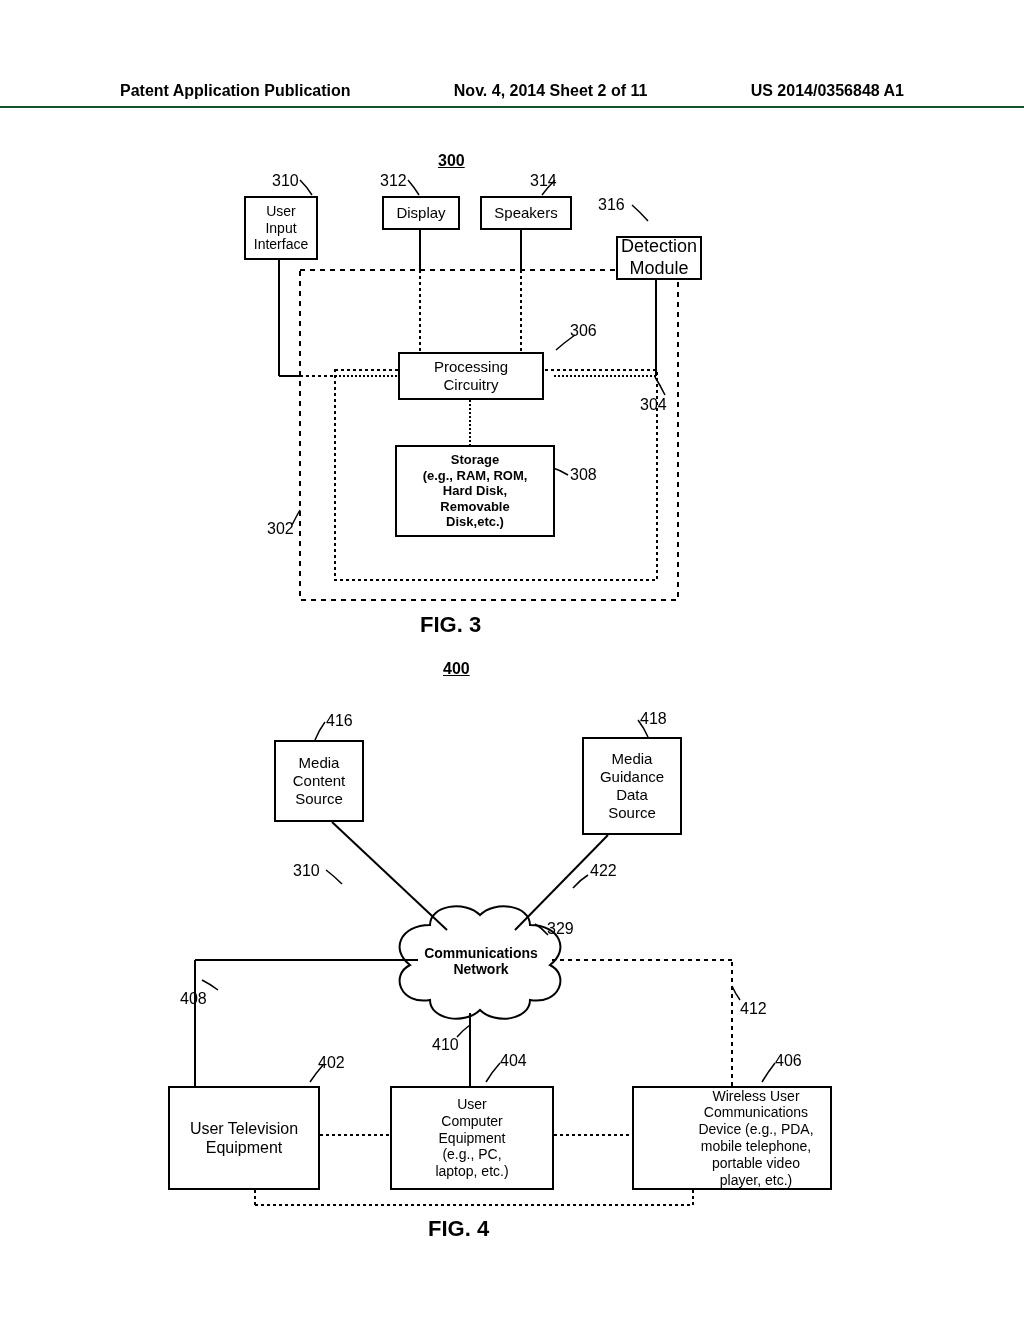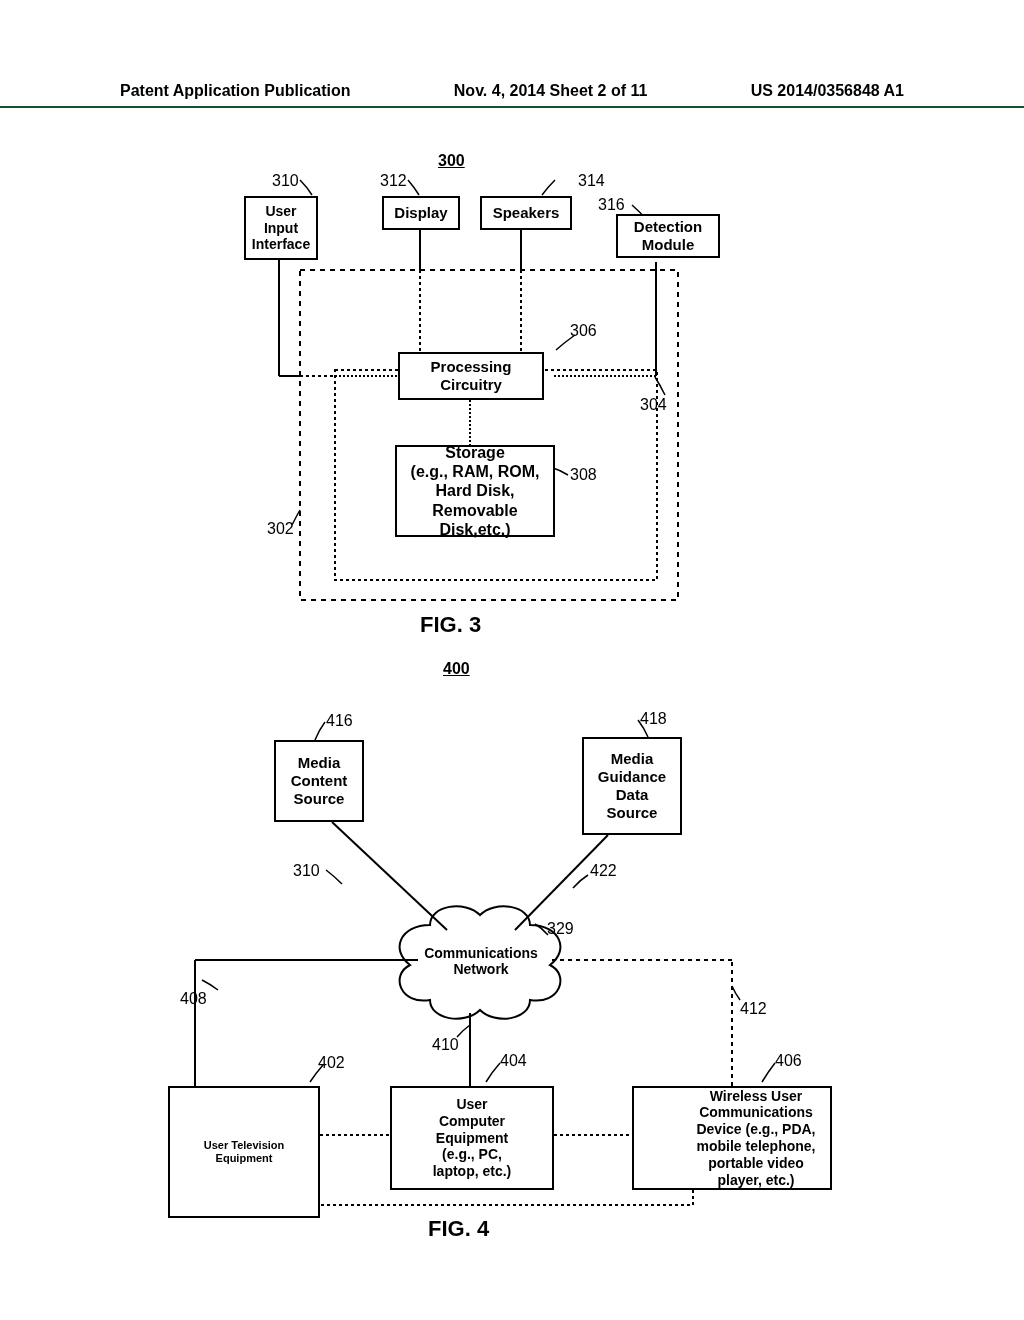--- a/index.html
+++ b/index.html
@@ -28,21 +28,21 @@
     top: 0;
     left: 0;
     width: 1024px;
     height: 1320px;
   }
   .box {
     position: absolute;
     border: 2px solid #000;
     background: #fff;
     text-align: center;
-    font-weight: bold;
+    font-weight: normal;
     display: flex;
     flex-direction: column;
     justify-content: center;
     align-items: center;
     line-height: 1.2;
     z-index: 5;
   }
   .label {
     position: absolute;
     font-size: 16px;
@@ -159,43 +159,43 @@
     <path d="M 323 1065 Q 316 1073 310 1082" fill="none" stroke="#000" stroke-width="1.5"></path>
     <path d="M 500 1063 Q 492 1072 486 1082" fill="none" stroke="#000" stroke-width="1.5"></path>
     <path d="M 775 1063 Q 768 1072 762 1082" fill="none" stroke="#000" stroke-width="1.5"></path>
   </svg>
 
   <div class="fig-ref" style="left:438px; top:152px;">300</div>
 
   <div class="box" style="left:244px; top:196px; width:74px; height:64px; font-size:14px;">User<br>Input<br>Interface</div>
   <div class="box" style="left:382px; top:196px; width:78px; height:34px; font-size:15px;">Display</div>
   <div class="box" style="left:480px; top:196px; width:92px; height:34px; font-size:15px;">Speakers</div>
-  <div class="box" style="left:616px; top:214px; width:104px; height:44px; font-size:15px;">Detection<br>Module</div>
+  <div class="box" style="left:616px; top:236px; width:86px; height:44px; font-size:18px;">Detection<br>Module</div>
   <div class="box" style="left:398px; top:352px; width:146px; height:48px; font-size:15px;">Processing<br>Circuitry</div>
-  <div class="box" style="left:395px; top:445px; width:160px; height:92px; font-size:16px; font-weight:bold;">Storage<br>(e.g., RAM, ROM,<br>Hard Disk,<br>Removable<br>Disk,etc.)</div>
+  <div class="box" style="left:395px; top:445px; width:160px; height:92px; font-size:13px; font-weight:bold;">Storage<br>(e.g., RAM, ROM,<br>Hard Disk,<br>Removable<br>Disk,etc.)</div>
 
   <div class="label" style="left:272px; top:172px;">310</div>
   <div class="label" style="left:380px; top:172px;">312</div>
-  <div class="label" style="left:530px; top:172px;margin-left:48px;">314</div>
+  <div class="label" style="left:530px; top:172px;">314</div>
   <div class="label" style="left:598px; top:196px;">316</div>
   <div class="label" style="left:570px; top:322px;">306</div>
   <div class="label" style="left:640px; top:396px;">304</div>
   <div class="label" style="left:570px; top:466px;">308</div>
   <div class="label" style="left:267px; top:520px;">302</div>
 
   <div class="fig-caption" style="left:420px; top:612px;">FIG. 3</div>
 
   <div class="fig-ref" style="left:443px; top:660px;">400</div>
 
   <div class="box" style="left:274px; top:740px; width:90px; height:82px; font-size:15px;">Media<br>Content<br>Source</div>
   <div class="box" style="left:582px; top:737px; width:100px; height:98px; font-size:15px;">Media<br>Guidance<br>Data<br>Source</div>
 
   <div style="position:absolute; left:402px; top:945px; width:158px; text-align:center; font-weight:bold; font-size:14px; z-index:6; line-height:1.15;">Communications<br>Network</div>
 
-  <div class="box" style="left:168px; top:1086px; width:152px; height:132px; font-size:11px;">User Television<br>Equipment</div>
+  <div class="box" style="left:168px; top:1086px; width:152px; height:104px; font-size:16px;">User Television<br>Equipment</div>
   <div class="box" style="left:390px; top:1086px; width:164px; height:104px; font-size:14px;">User<br>Computer<br>Equipment<br>(e.g., PC,<br>laptop, etc.)</div>
   <div class="box" style="left:632px; top:1086px; width:200px; height:104px; font-size:14px;padding-left:48px;">Wireless User<br>Communications<br>Device (e.g., PDA,<br>mobile telephone,<br>portable video<br>player, etc.)</div>
 
   <div class="label" style="left:326px; top:712px;">416</div>
   <div class="label" style="left:640px; top:710px;">418</div>
   <div class="label" style="left:293px; top:862px;">310</div>
   <div class="label" style="left:590px; top:862px;">422</div>
   <div class="label" style="left:547px; top:920px;">329</div>
   <div class="label" style="left:180px; top:990px;">408</div>
   <div class="label" style="left:740px; top:1000px;">412</div>

